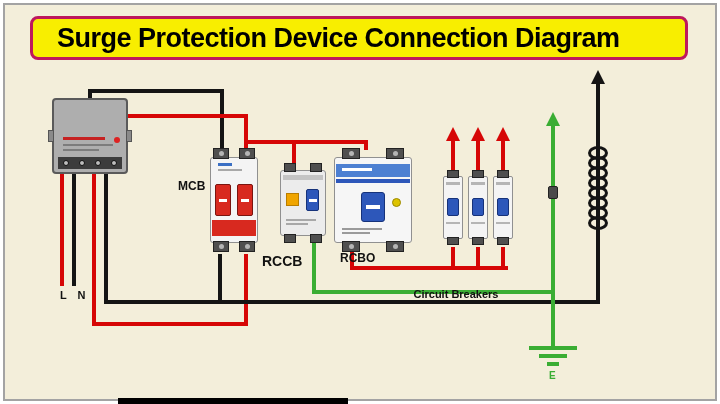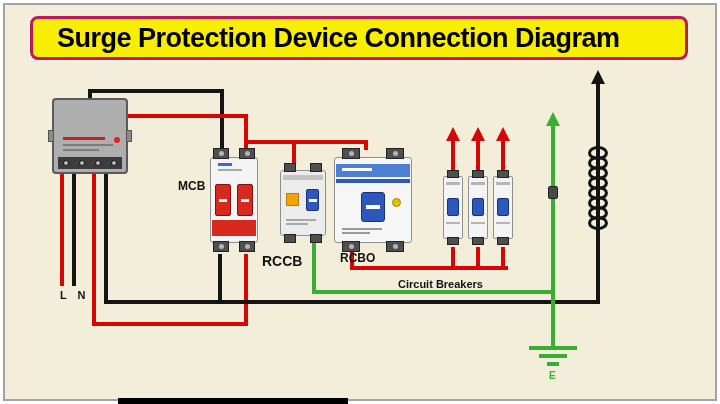--- a/index.html
+++ b/index.html
@@ -227,18 +227,18 @@
     <div class="term" style="left:4px;top:0;width:12px;height:8px;"></div>
     <div class="bar" style="left:3px;top:12px;width:14px;height:3px;background:#b5b5b5;"></div>
     <div class="toggle" style="left:4px;top:28px;width:12px;height:18px;background:#2d57ba;border:1px solid #16327a;"></div>
     <div class="bar" style="left:3px;top:52px;width:14px;height:2px;background:#b5b5b5;"></div>
     <div class="term" style="left:4px;top:67px;width:12px;height:8px;"></div>
   </div>
 
   <div class="lbl" style="left:178px;top:179px;font-size:12px;">MCB</div>
   <div class="lbl" style="left:262px;top:253px;font-size:14px;text-align:center;">RCCB</div>
   <div class="lbl" style="left:340px;top:251px;font-size:12px;">RCBO</div>
-  <div class="lbl" style="left:398px;top:278px;width:116px;text-align:left;">Circuit Breakers</div>
+  <div class="lbl" style="left:398px;top:288px;width:116px;text-align:center;">Circuit Breakers</div>
   <div class="lbl" style="left:60px;top:289px;letter-spacing:4px;">L N</div>
   <div class="lbl" style="left:549px;top:370px;color:#3aad33;font-size:10px;">E</div>
 
   <div class="bottom-strip"></div>
 </div>
 
 </body></html>

